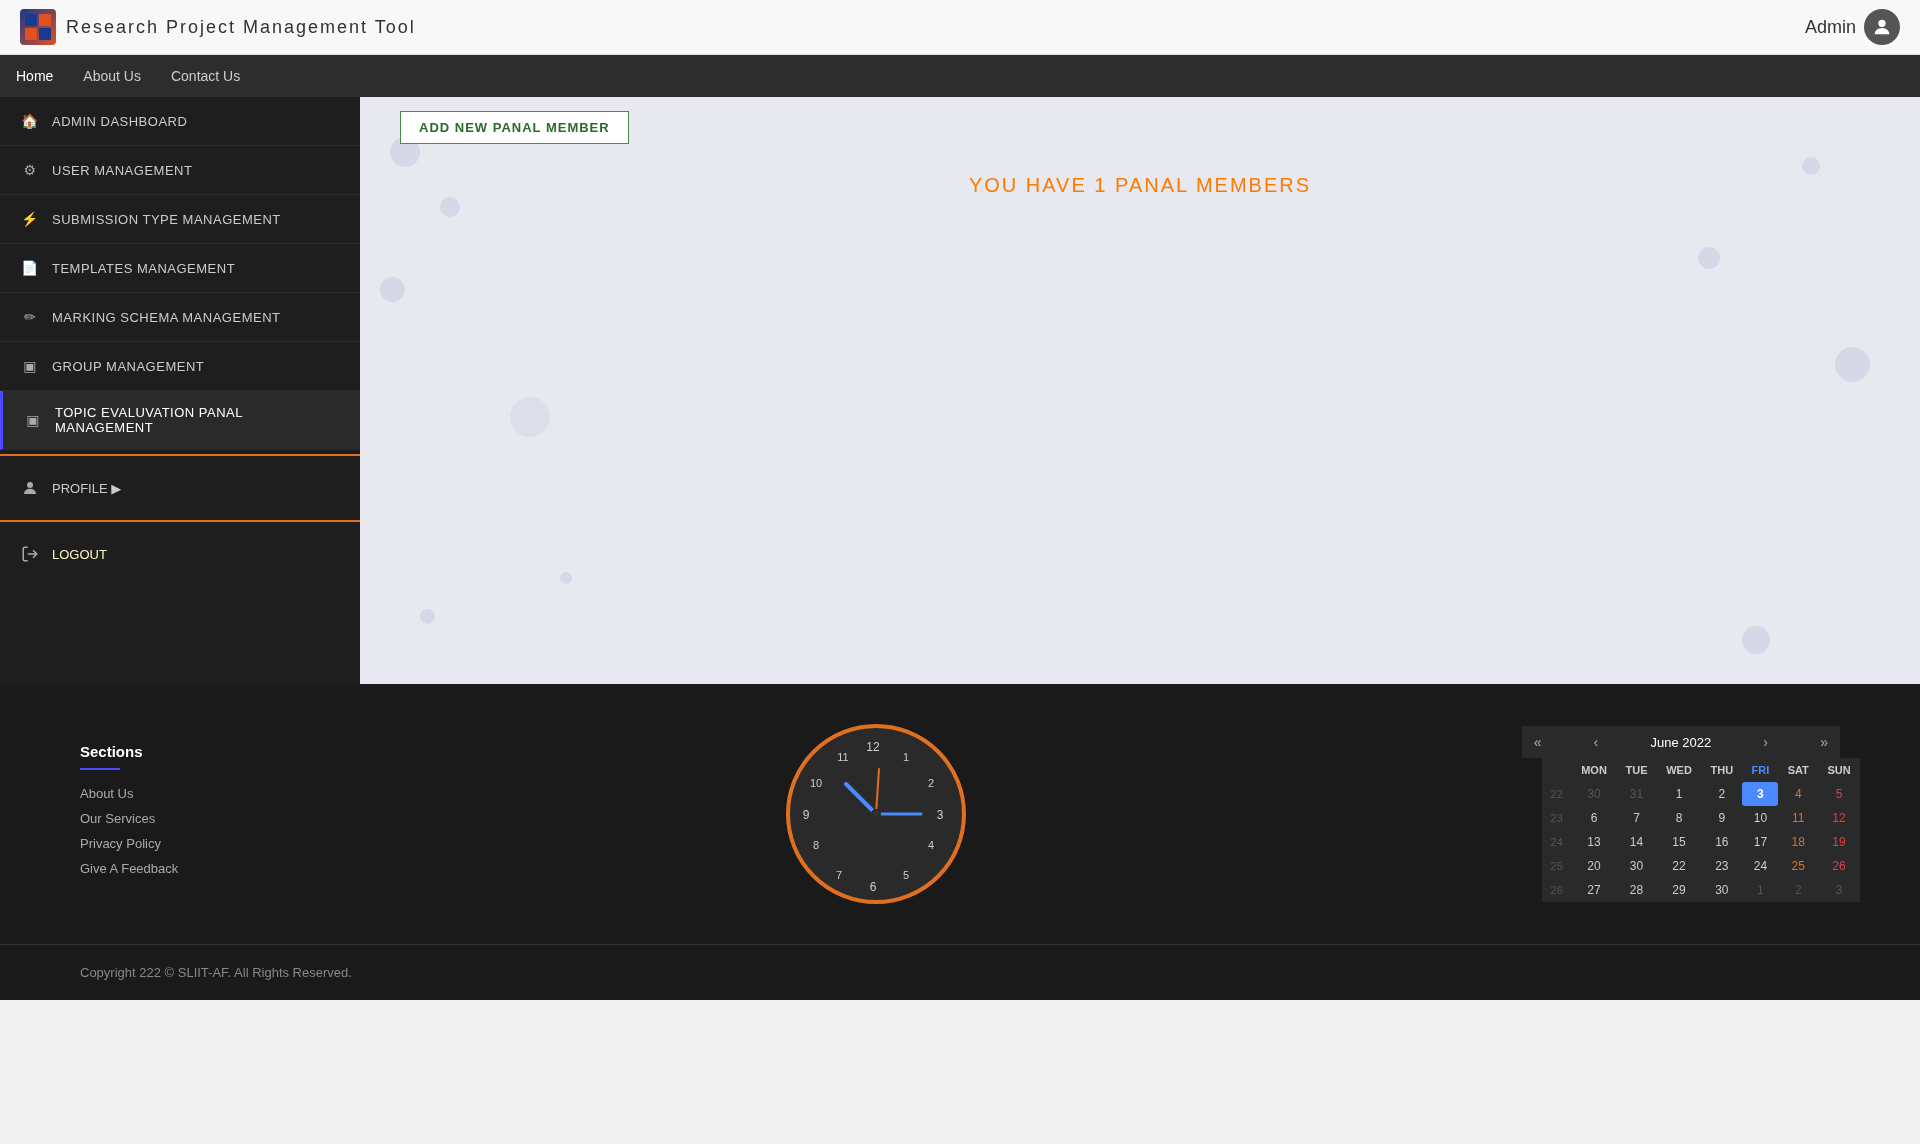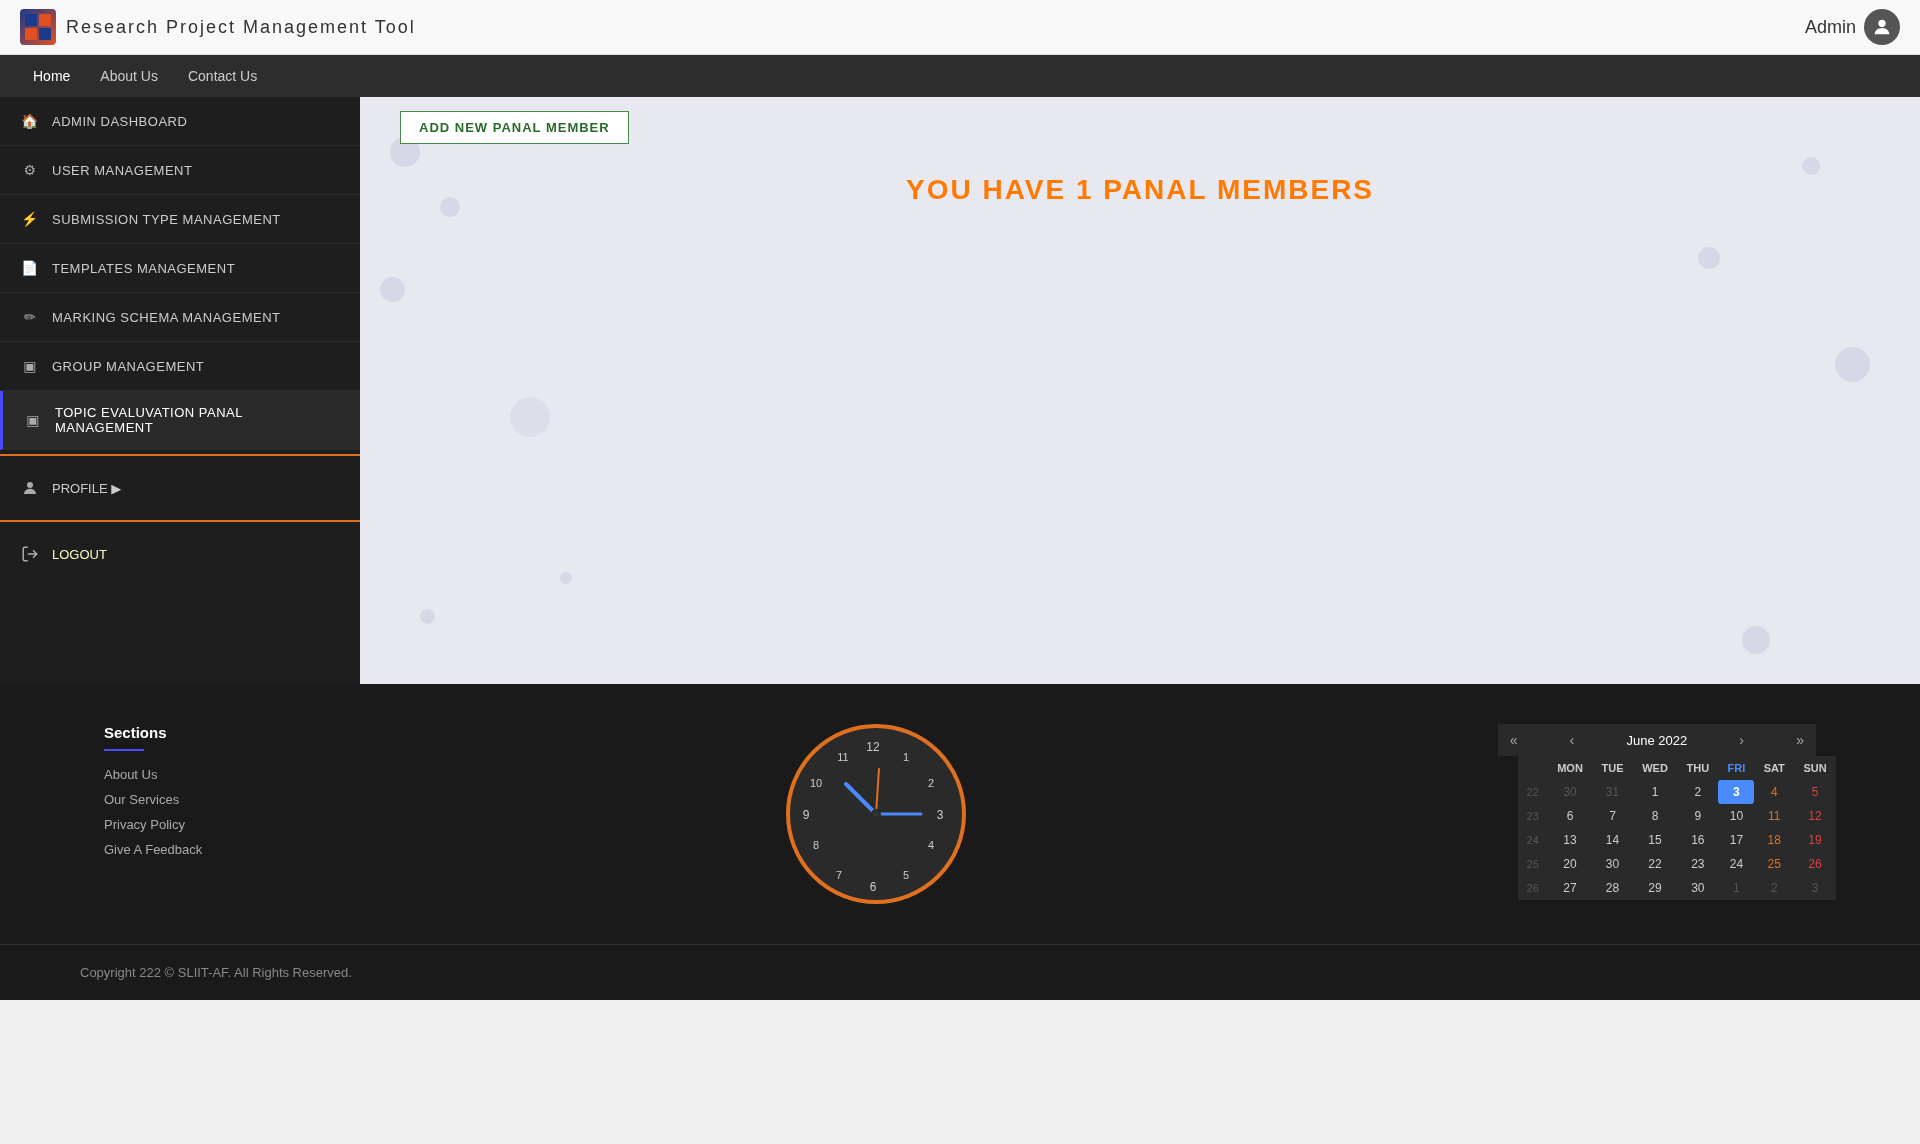--- a/index.html
+++ b/index.html
@@ -51,21 +51,21 @@
       display: flex;
       align-items: center;
       justify-content: center;
       color: white;
       font-size: 20px;
     }
 
     
     .nav-bar {
       background: #2d2d2d;
-      padding: 0 33px;
+      padding: 0 16px;
       height: 42px;
       display: flex;
       align-items: center;
       gap: 30px;
     }
     .nav-item {
       color: #ccc;
       font-size: 14px;
       cursor: pointer;
       text-decoration: none;
@@ -158,22 +158,22 @@
       padding: 8px 18px;
       font-size: 13px;
       letter-spacing: 1px;
       cursor: pointer;
       font-weight: bold;
     }
 
     .page-title {
       text-align: center;
       color: #ff7a00;
-      font-size: 28px;
-      font-weight: bold;
+      font-size: 20px;
+      font-weight: normal;
       letter-spacing: 2px;
       margin: 30px 0 25px 0;
     }
 
     
     .data-table {
       background: white;
       border: 1px solid #ddd;
       max-width: 420px;
     }
@@ -219,22 +219,22 @@
 
     
     .footer {
       background: #1a1a1a;
       color: #aaa;
       min-height: 300px;
     }
     .footer-main {
       display: flex;
       justify-content: space-between;
-      padding: 40px 104px;
-      align-items: flex-start;
+      padding: 40px 80px;
+      align-items: center;
     }
     .footer-sections { min-width: 150px; }
     .footer-sections h3 {
       color: white;
       font-size: 15px;
       margin-bottom: 8px;
     }
     .footer-sections .underline {
       width: 40px;
       height: 2px;

